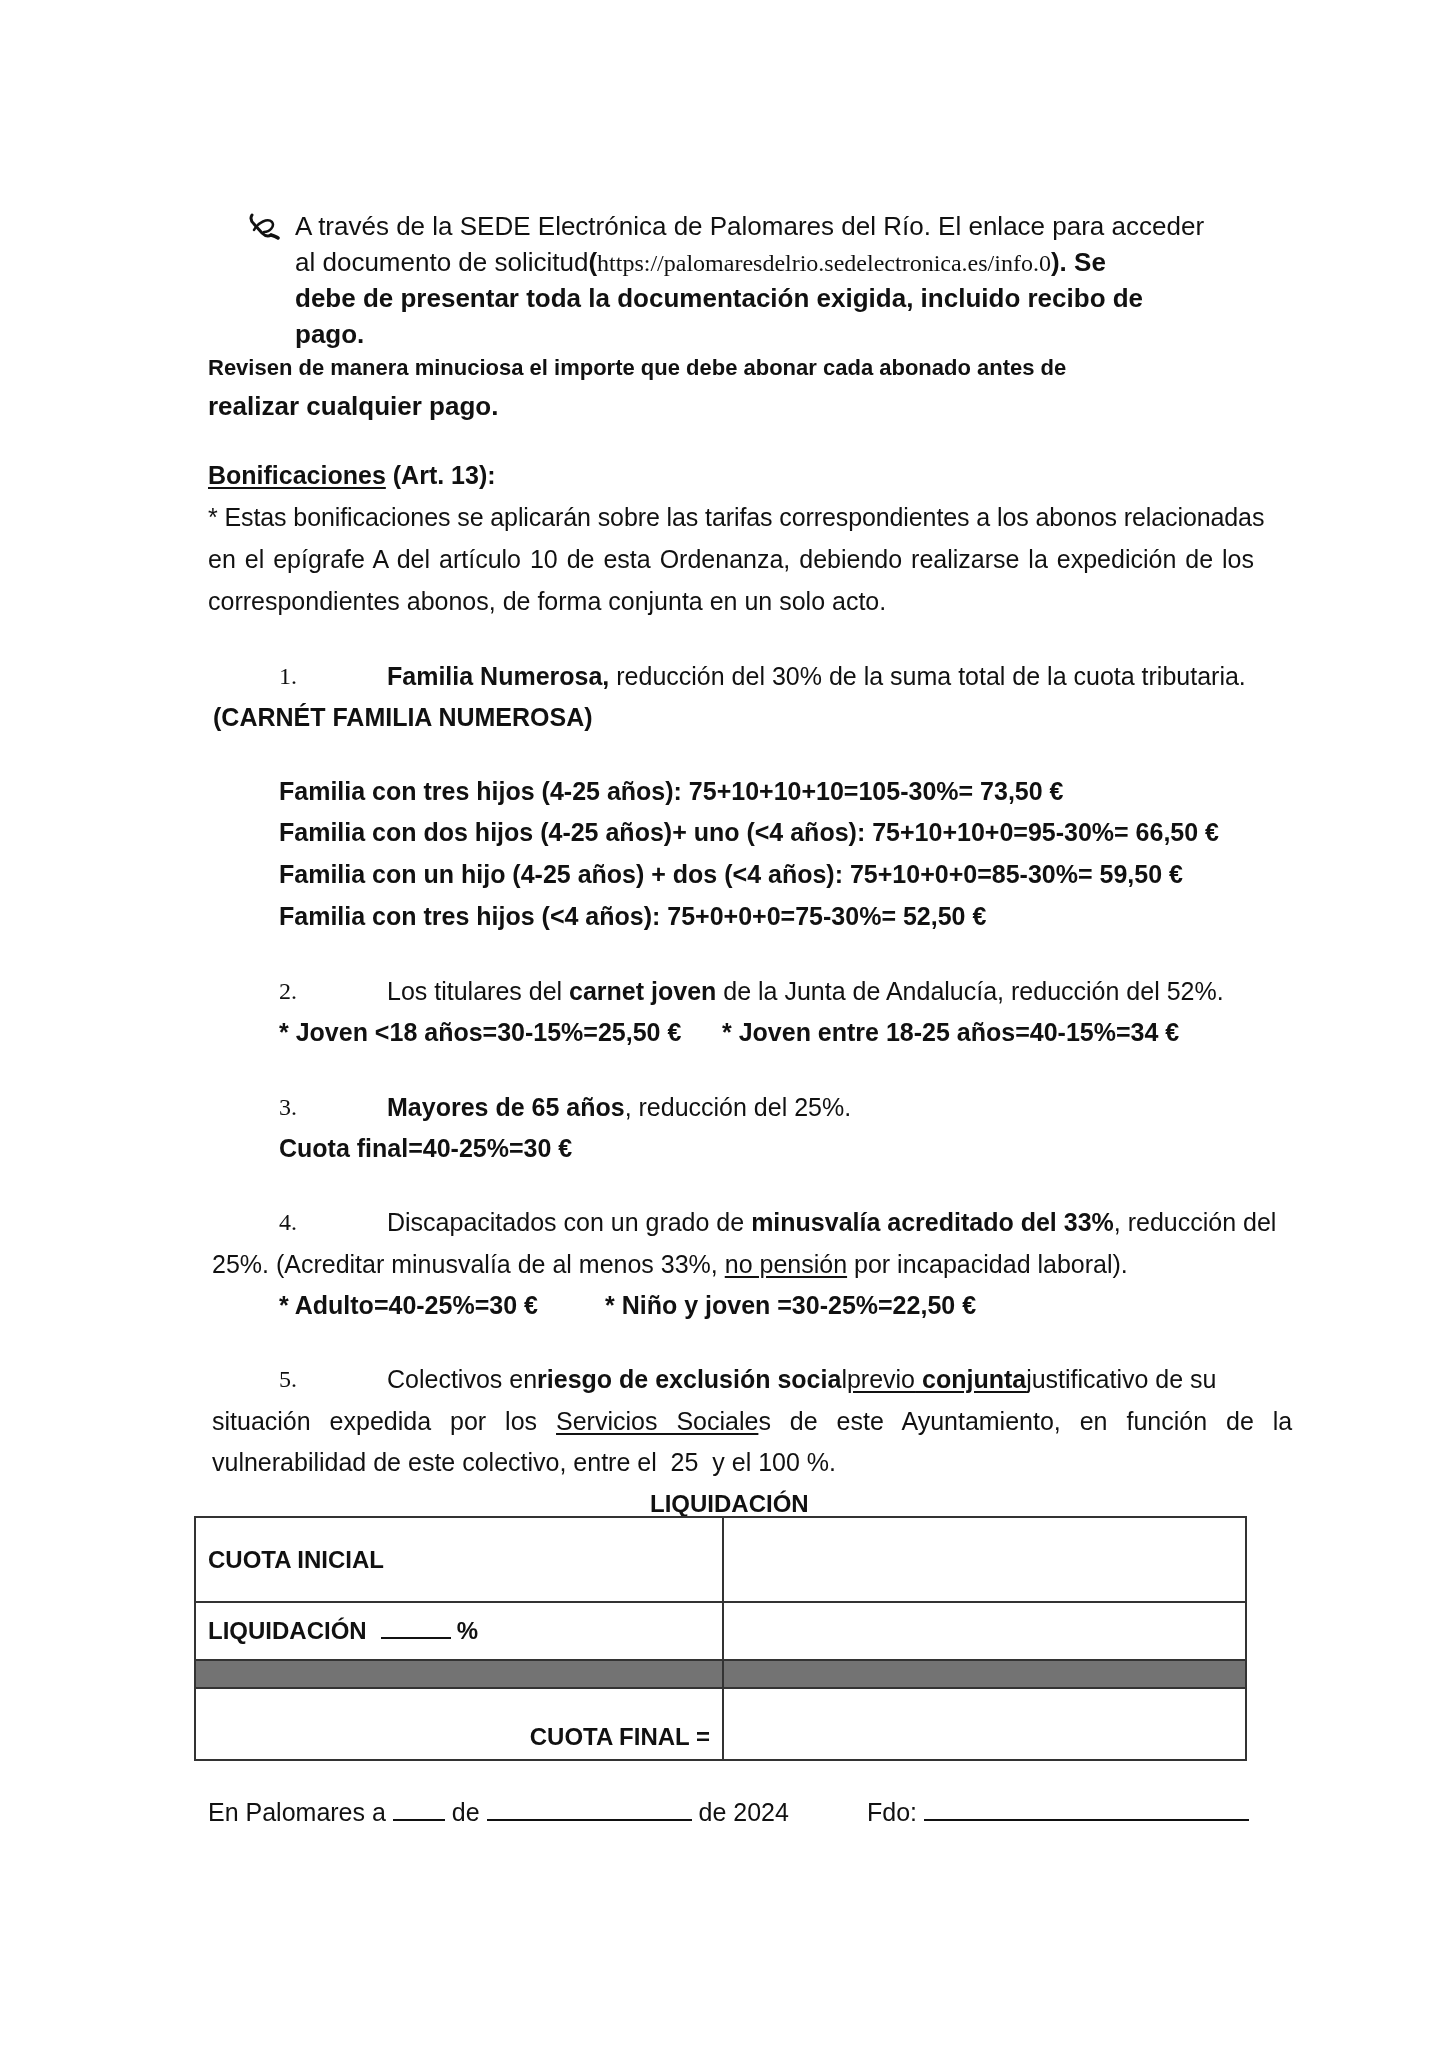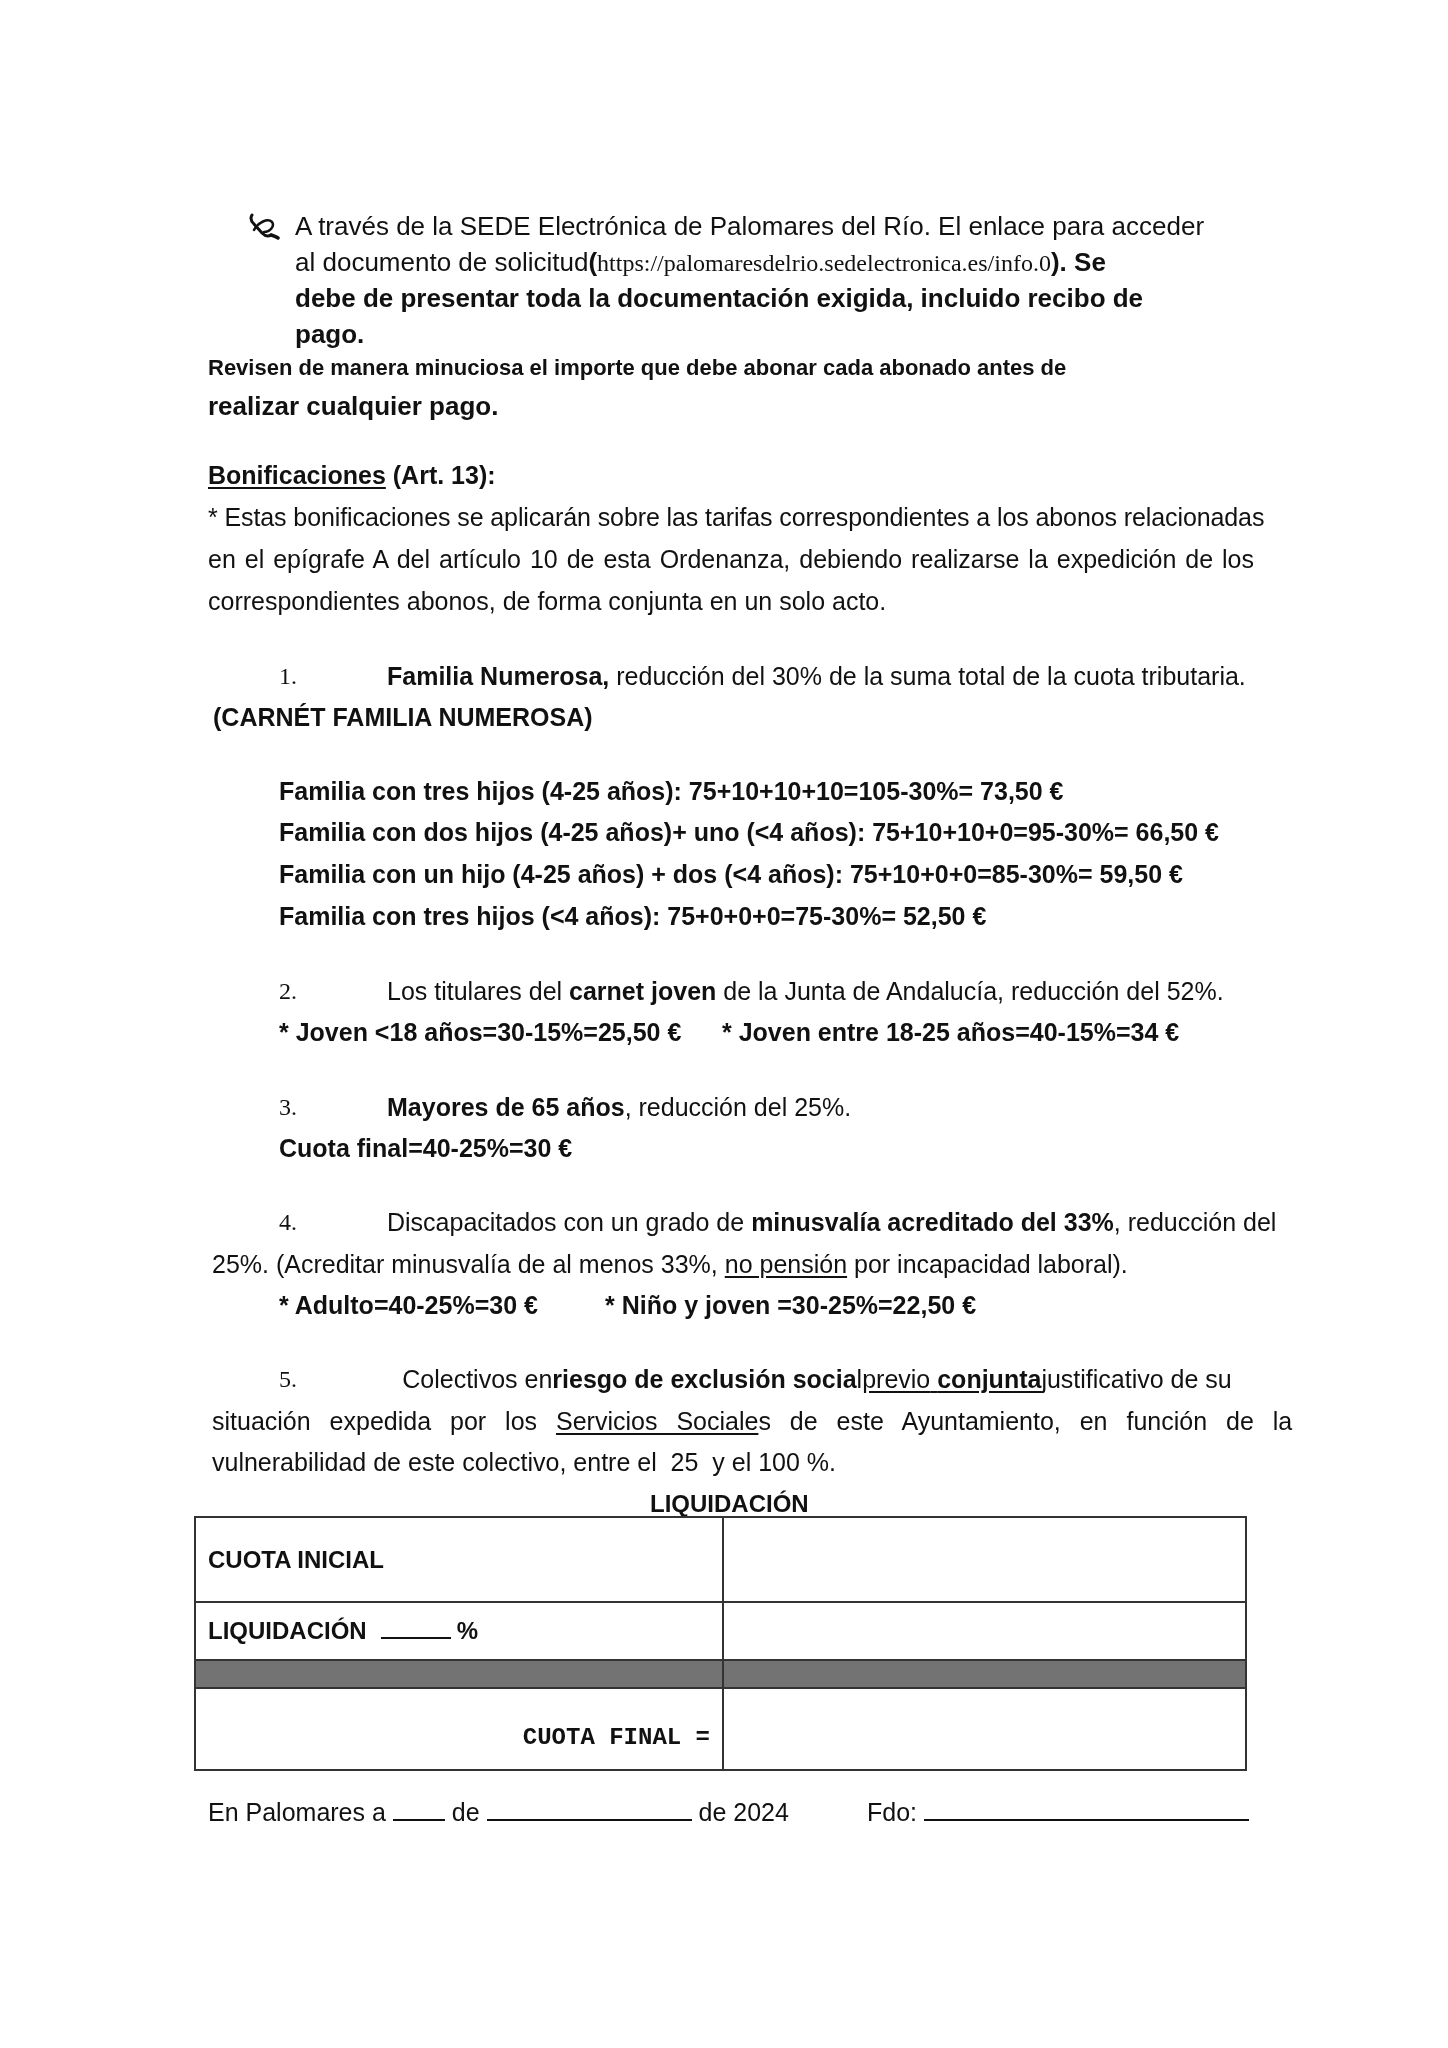--- a/index.html
+++ b/index.html
@@ -1,19 +1,19 @@
 <!DOCTYPE html>
 <html><head>
 <meta charset="utf-8">
 <style>
   html, body { margin: 0; padding: 0; background: #ffffff; }
   body { width: 1448px; height: 2048px; position: relative; overflow: hidden;
          font-family: "Liberation Sans", sans-serif; color: #111; font-size: 25px; }
   .ln { position: absolute; white-space: nowrap; line-height: 1; }
-  .jl { position: absolute; white-space: nowrap; line-height: 1; display: flex; justify-content: center; }
+  .jl { position: absolute; white-space: nowrap; line-height: 1; display: flex; justify-content: flex-start; }
   .b { font-weight: bold; }
   .u { text-decoration: underline; text-underline-offset: 3px; }
   .serif { font-family: "Liberation Serif", serif; }
   .num { font-family: "Liberation Serif", serif; position: absolute; line-height: 1; font-size: 24px; }
   .icon { position: absolute; left: 248px; top: 212px; width: 32px; height: 30px; }
   table.liq { position: absolute; left: 194px; top: 1516px; width: 1053px; border-collapse: collapse; }
   table.liq td { border: 2px solid #333; padding: 0 12px; font-weight: bold; font-size: 24px; vertical-align: middle; }
   .r1 td { height: 83px; }
   .r2 td { height: 56px; vertical-align: bottom; padding-bottom: 6px; }
   .r3 td { height: 26px; background: #737373; border-color: #333; border-bottom-width: 3px; }
@@ -85,21 +85,21 @@
   </tr>
   <tr class="r2">
     <td class="c1"><span>LIQUIDACIÓN</span><span class="blank"></span><span>%</span></td>
     <td></td>
   </tr>
   <tr class="r3">
     <td class="c1"></td>
     <td></td>
   </tr>
   <tr class="r4">
-    <td class="c1" style="text-align:right; vertical-align:bottom; padding-bottom:18px;font-family:Liberation Mono, monospace;">CUOTA FINAL =</td>
+    <td class="c1" style="text-align:right; vertical-align:bottom; padding-bottom:8px;">CUOTA FINAL =</td>
     <td></td>
   </tr>
 </tbody>
   </table>
 
 <div class="ln" style="left:208px; top:1800px;">
   <span>En Palomares a</span>
   <span class="fblank" style="width:52px;"></span>
   <span>de</span>
   <span class="fblank" style="width:205px;"></span>

